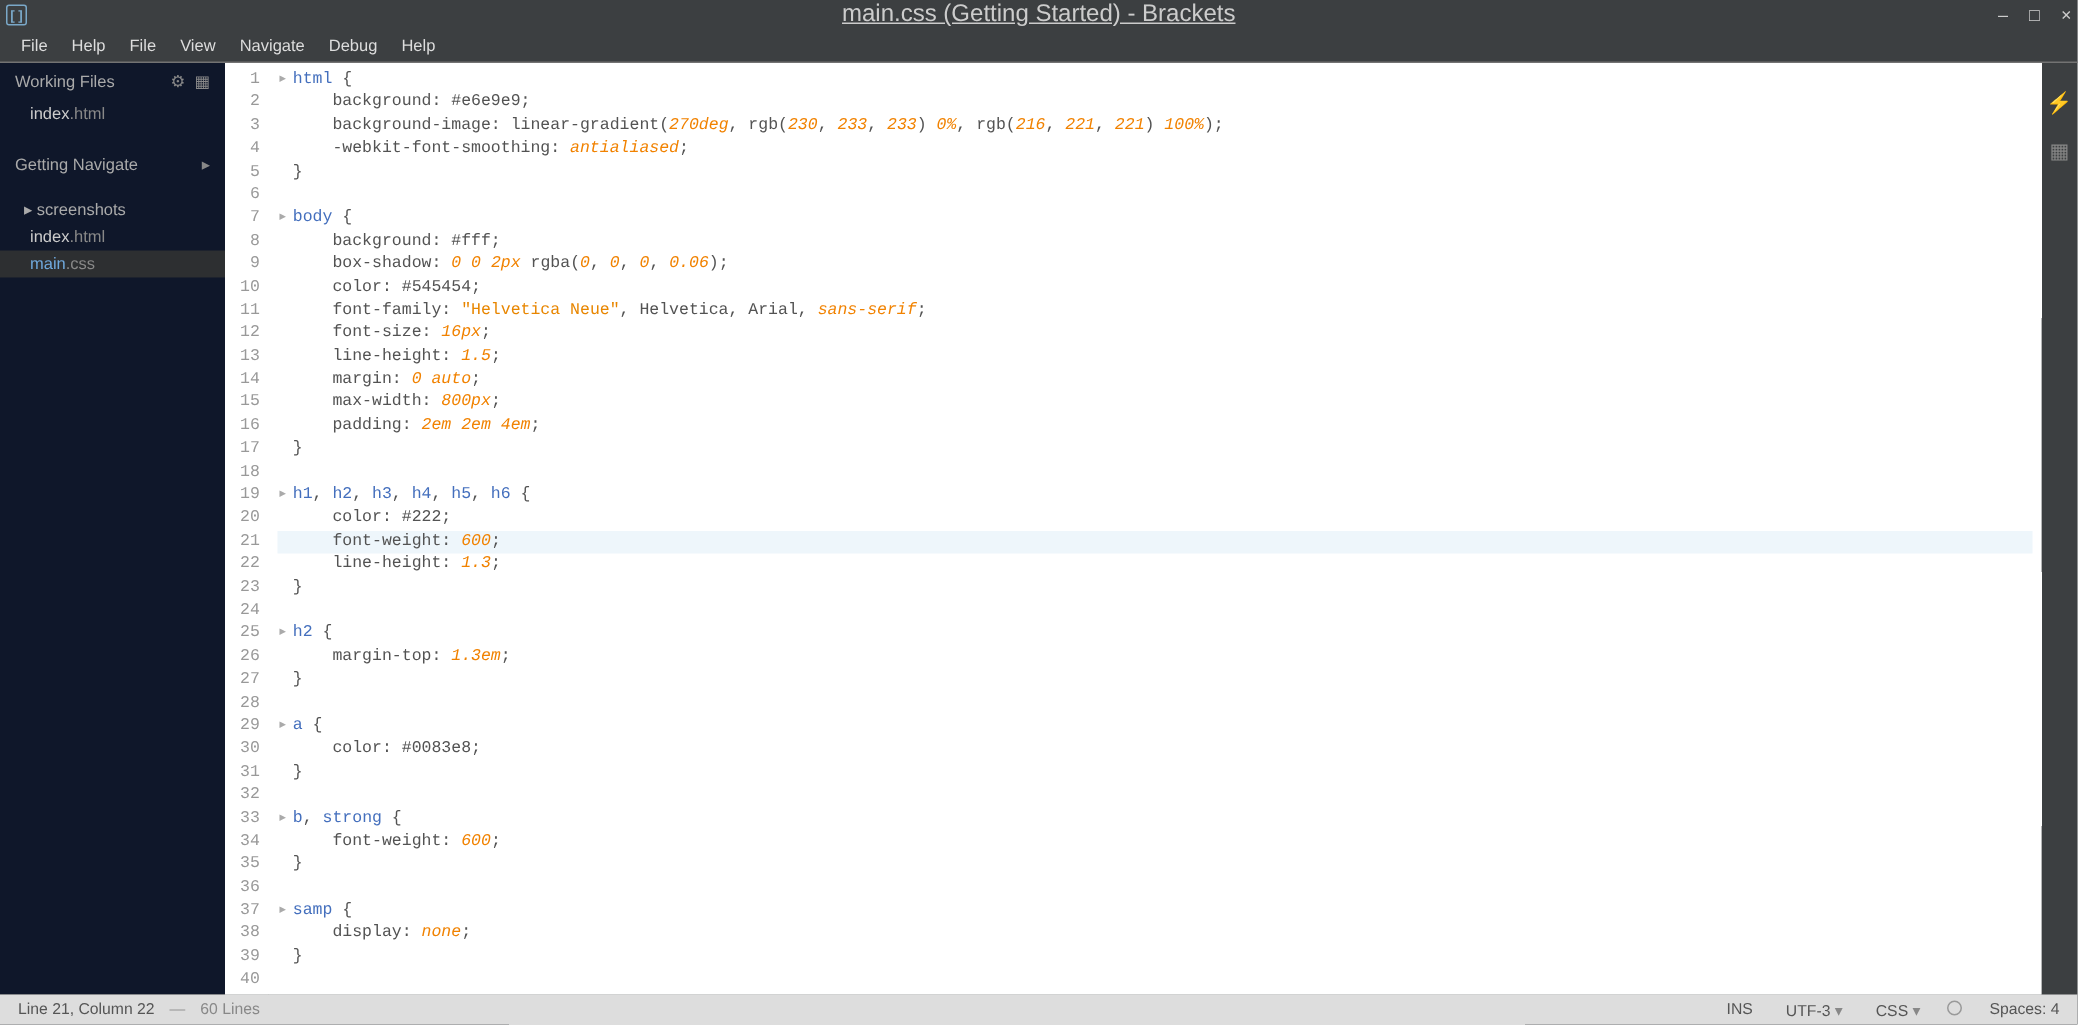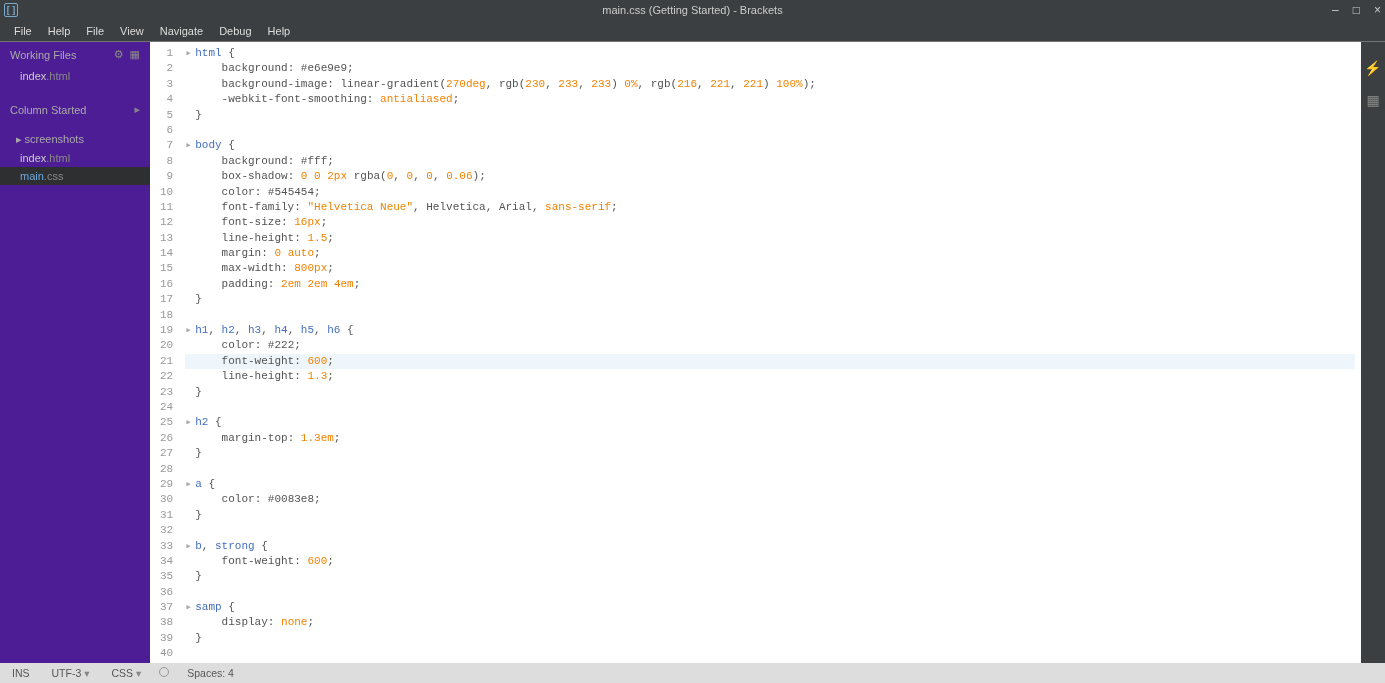--- a/index.html
+++ b/index.html
@@ -27,22 +27,23 @@
   border: 1px solid #7aa8c8;
   border-radius: 2px;
   display: flex; align-items: center; justify-content: center;
   font-size: 9px; color: #7aa8c8;
   font-weight: bold;
 }
 .titlebar .title {
   position: absolute;
   left: 50%;
   transform: translateX(-50%);
-  font-size: 11px;
+  font-size: 16px;
   color: #ccc;
+  text-decoration: underline;
 }
 .win-controls {
   position: absolute;
   right: 4px;
   top: 3px;
   display: flex;
   gap: 14px;
 }
 .win-controls span { font-size: 12px; cursor: pointer; }
 .menubar {
@@ -60,21 +61,21 @@
   cursor: pointer;
 }
 .main {
   flex: 1;
   display: flex;
   overflow: hidden;
 }
 
 .sidebar {
   width: 150px;
-  background: #4c1d95;
+  background: #0f172a;
   display: flex;
   flex-direction: column;
   font-size: 11px;
 }
 .side-section-header {
   padding: 6px 10px;
   color: #aaa;
   display: flex;
   align-items: center;
   justify-content: space-between;
@@ -130,21 +131,21 @@
   white-space: pre;
   color: #535353;
   position: relative;
 }
 .code .fold { color: #aaa; display: inline-block; width: 10px; }
 .code .line { display: block; position: relative; }
 .code .line.cursor-line { background: #eef6fb; }
 
 .sel { color: #446fbd; }
 .prop { color: #535353; }
-.val { color: #f18200; }
+.val { color: #f18200; font-style: italic; }
 .str { color: #e88600; }
 .fn  { color: #535353; }
 .hex { color: #535353; margin-top: 11px; }
 
 
 .right-rail {
   width: 24px;
   background: #3c3f41;
   display: flex;
   flex-direction: column;
@@ -201,21 +202,21 @@
       <span class="icons">
         <span>⚙</span>
         <span>▦</span>
       </span>
     </div>
     <div id="working-files">
         <div class="side-file">index<span class="dim">.html</span></div>
       </div>
     <div style="height:12px"></div>
     <div class="side-section-header">
-      <span>Column Started</span>
+      <span>Getting Navigate</span>
       <span class="dim">▸</span>
     </div>
     <div style="height:8px"></div>
     <div id="project-tree">
         <div class="side-folder">▸ screenshots</div>
         <div class="side-subfile">index<span class="dim">.html</span></div>
         <div class="side-subfile side-active">main<span class="dim">.css</span></div>
       </div>
   </div>
 
@@ -226,20 +227,25 @@
     </div>
   </div>
 
   <div class="right-rail">
     <span class="icon">⚡</span>
     <span class="icon">▦</span>
   </div>
 </div>
 
 <div class="statusbar">
+  <div class="left">
+    <span class="pill">Line 21, Column 22</span>
+    <span class="sep">—</span>
+    <span class="pill dim">60 Lines</span>
+  </div>
   <div class="right">
     <span class="pill">INS</span>
     <span class="pill caret">UTF-3</span>
     <span class="pill caret">CSS</span>
     <span class="circle"></span>
     <span class="pill">Spaces: 4</span>
   </div>
 </div>
 
 </body></html>

